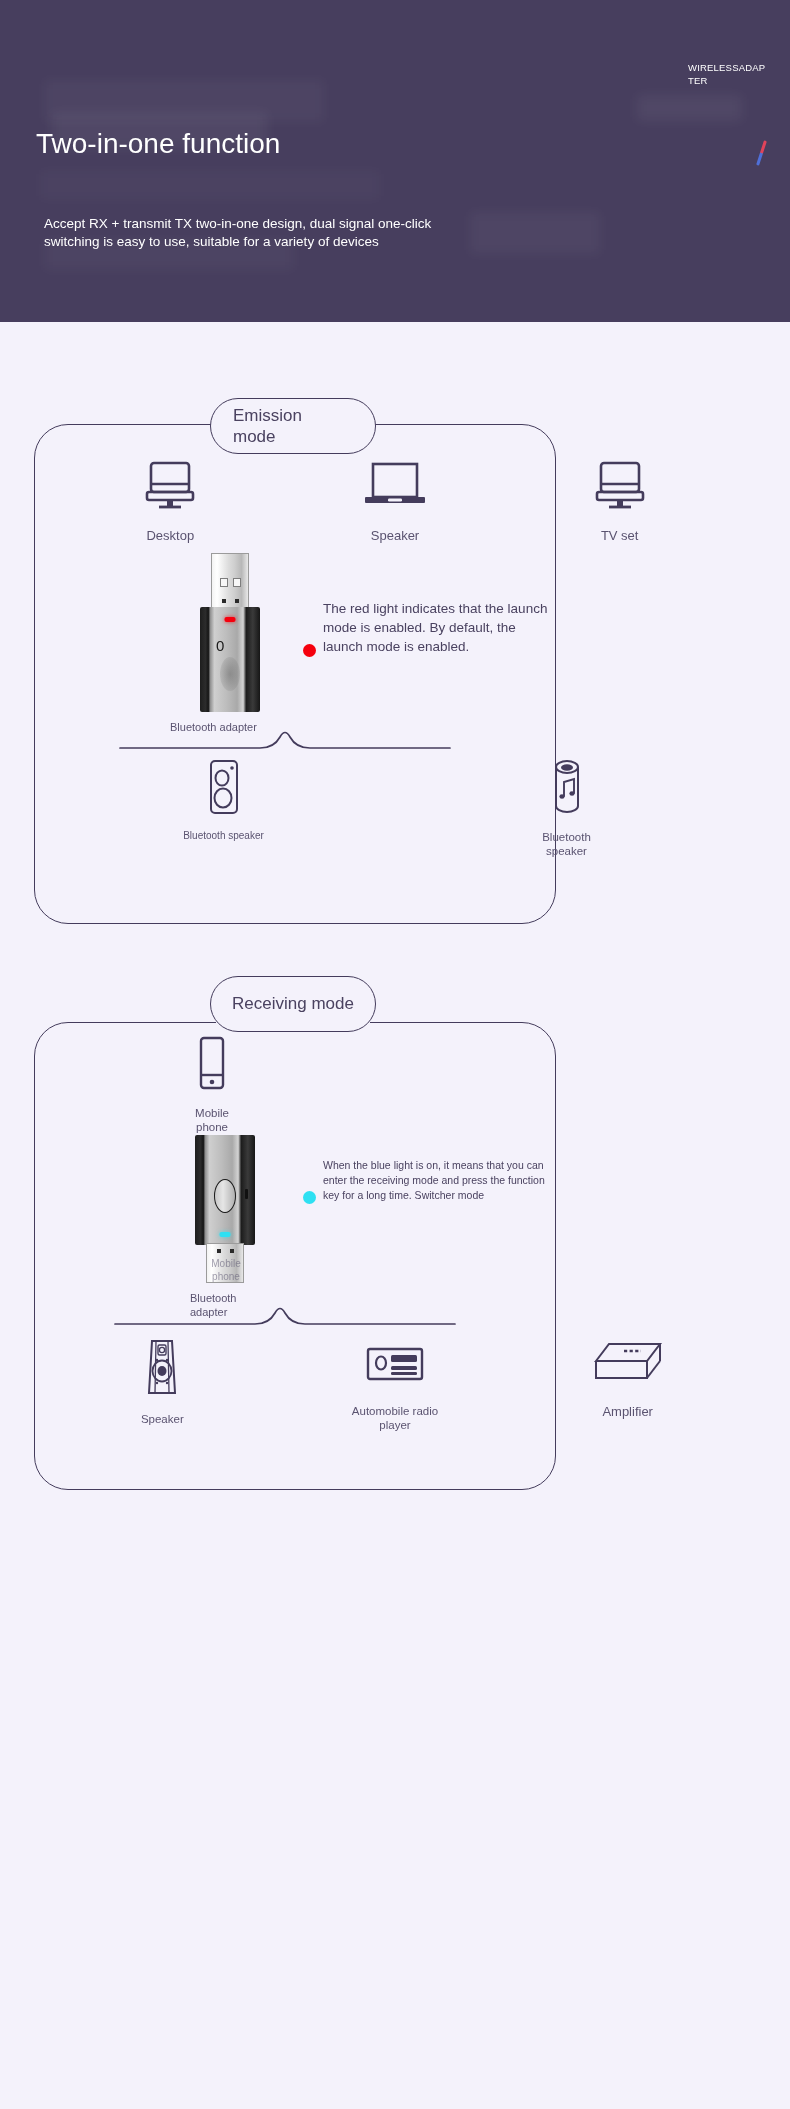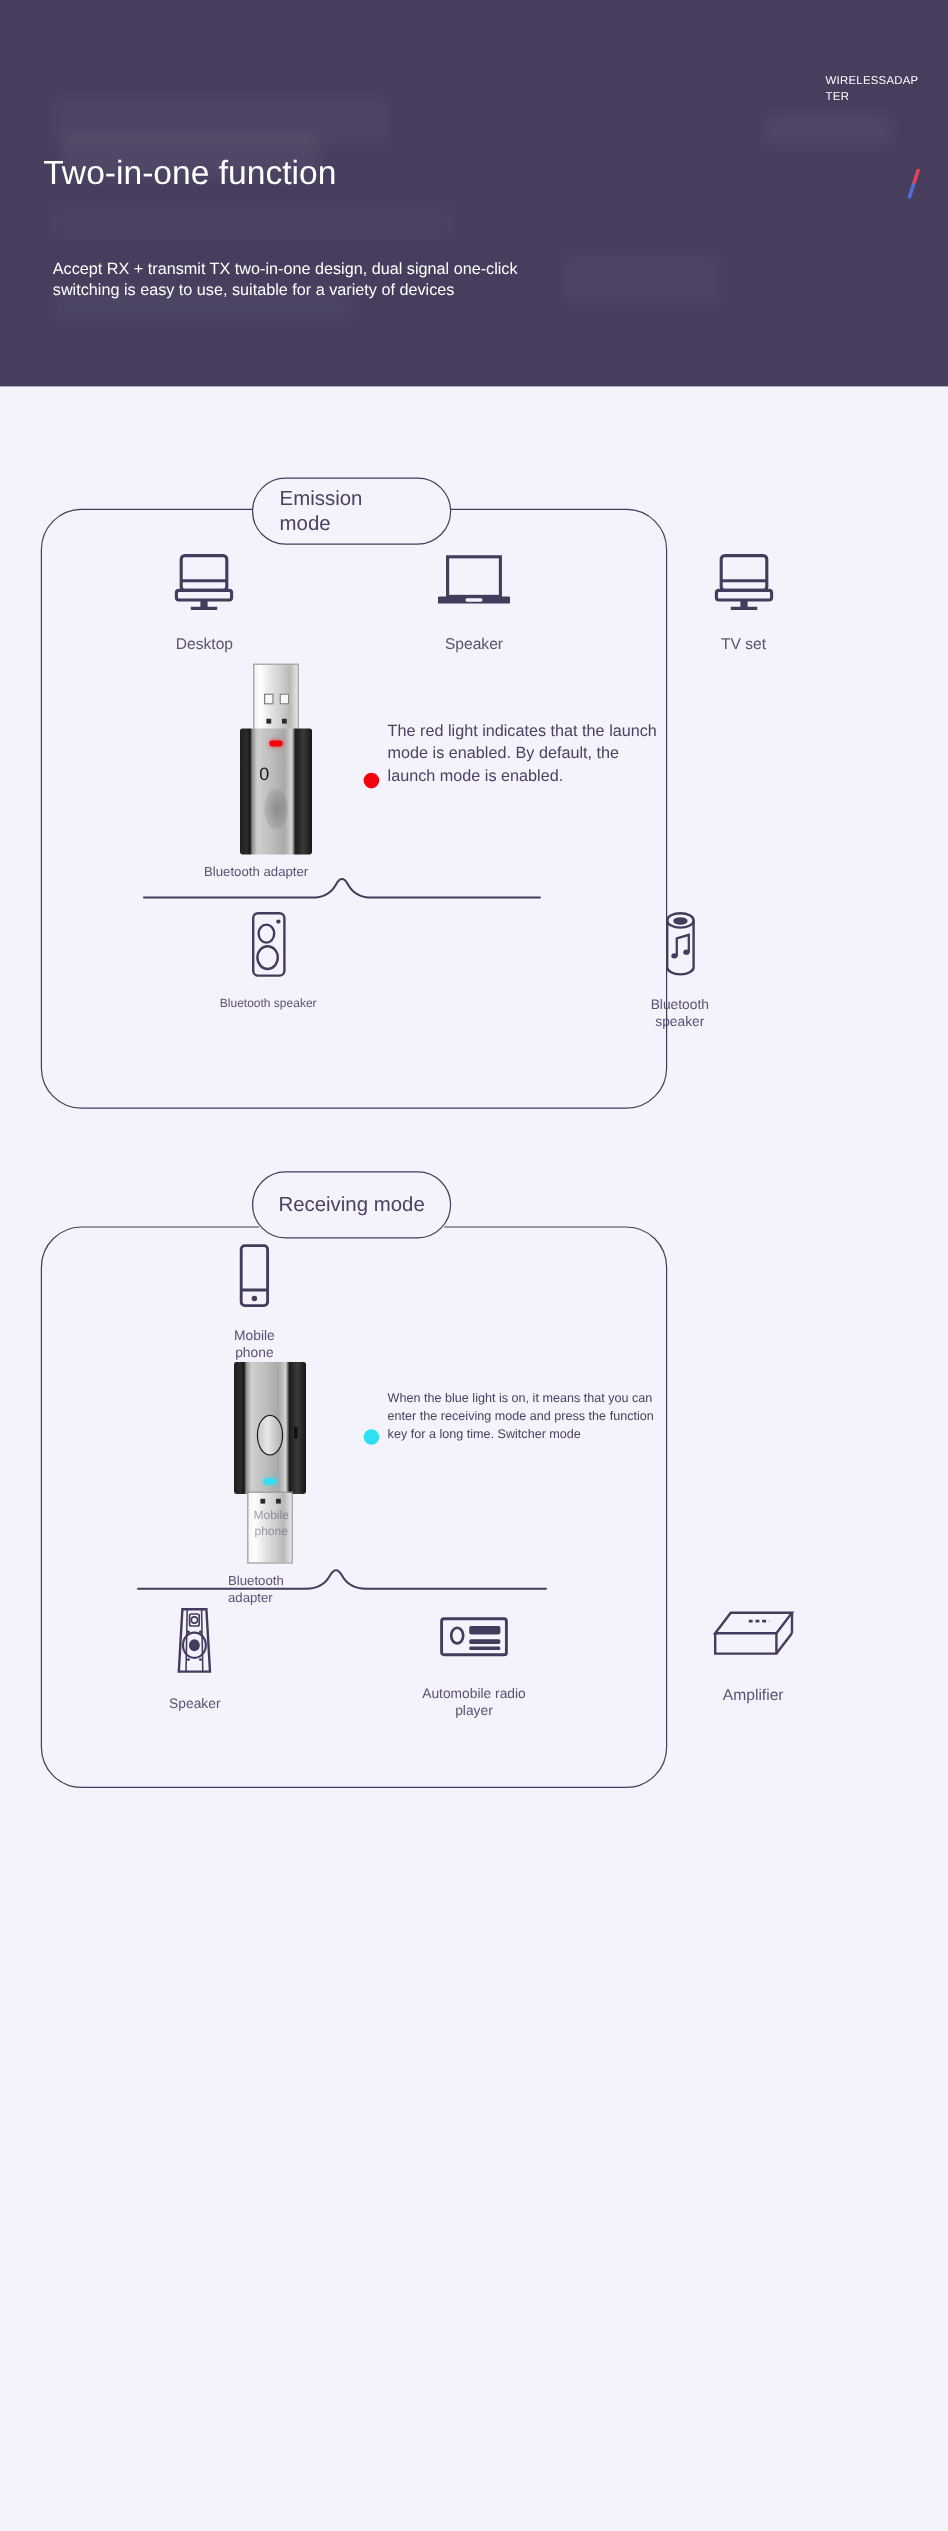--- a/index.html
+++ b/index.html
@@ -425,21 +425,21 @@
   </div>
 </div>
 
 <div class="adapter-block" id="adapter-receiving">
   <div class="usb-vert">
     <div class="usb-body" style="width:60px;height:110px;">
       <div class="usb-btn-oval" style="top:44px;width:22px;height:34px;"></div>
       <div class="usb-side-notch" style="right:7px;top:54px;"></div>
       <div class="led-blue" style="bottom:8px;"></div>
     </div>
-    <div class="usb-metal" style="width:38px;height:60px;margin-top:-2px;">
+    <div class="usb-metal" style="width:38px;height:40px;margin-top:-2px;">
       <div class="usb-pin" style="left:10px;top:5px;width:4px;height:4px;"></div>
       <div class="usb-pin" style="left:23px;top:5px;width:4px;height:4px;"></div>
       <div class="ghost-label" style="left:-4px;top:14px;width:46px;">Mobile<br>phone</div>
     </div>
   </div>
   <div class="adapter-caption">Bluetooth adapter</div>
 </div>
 
 <div class="light-note" id="note-blue">
   <span class="dot dot-blue"></span>

